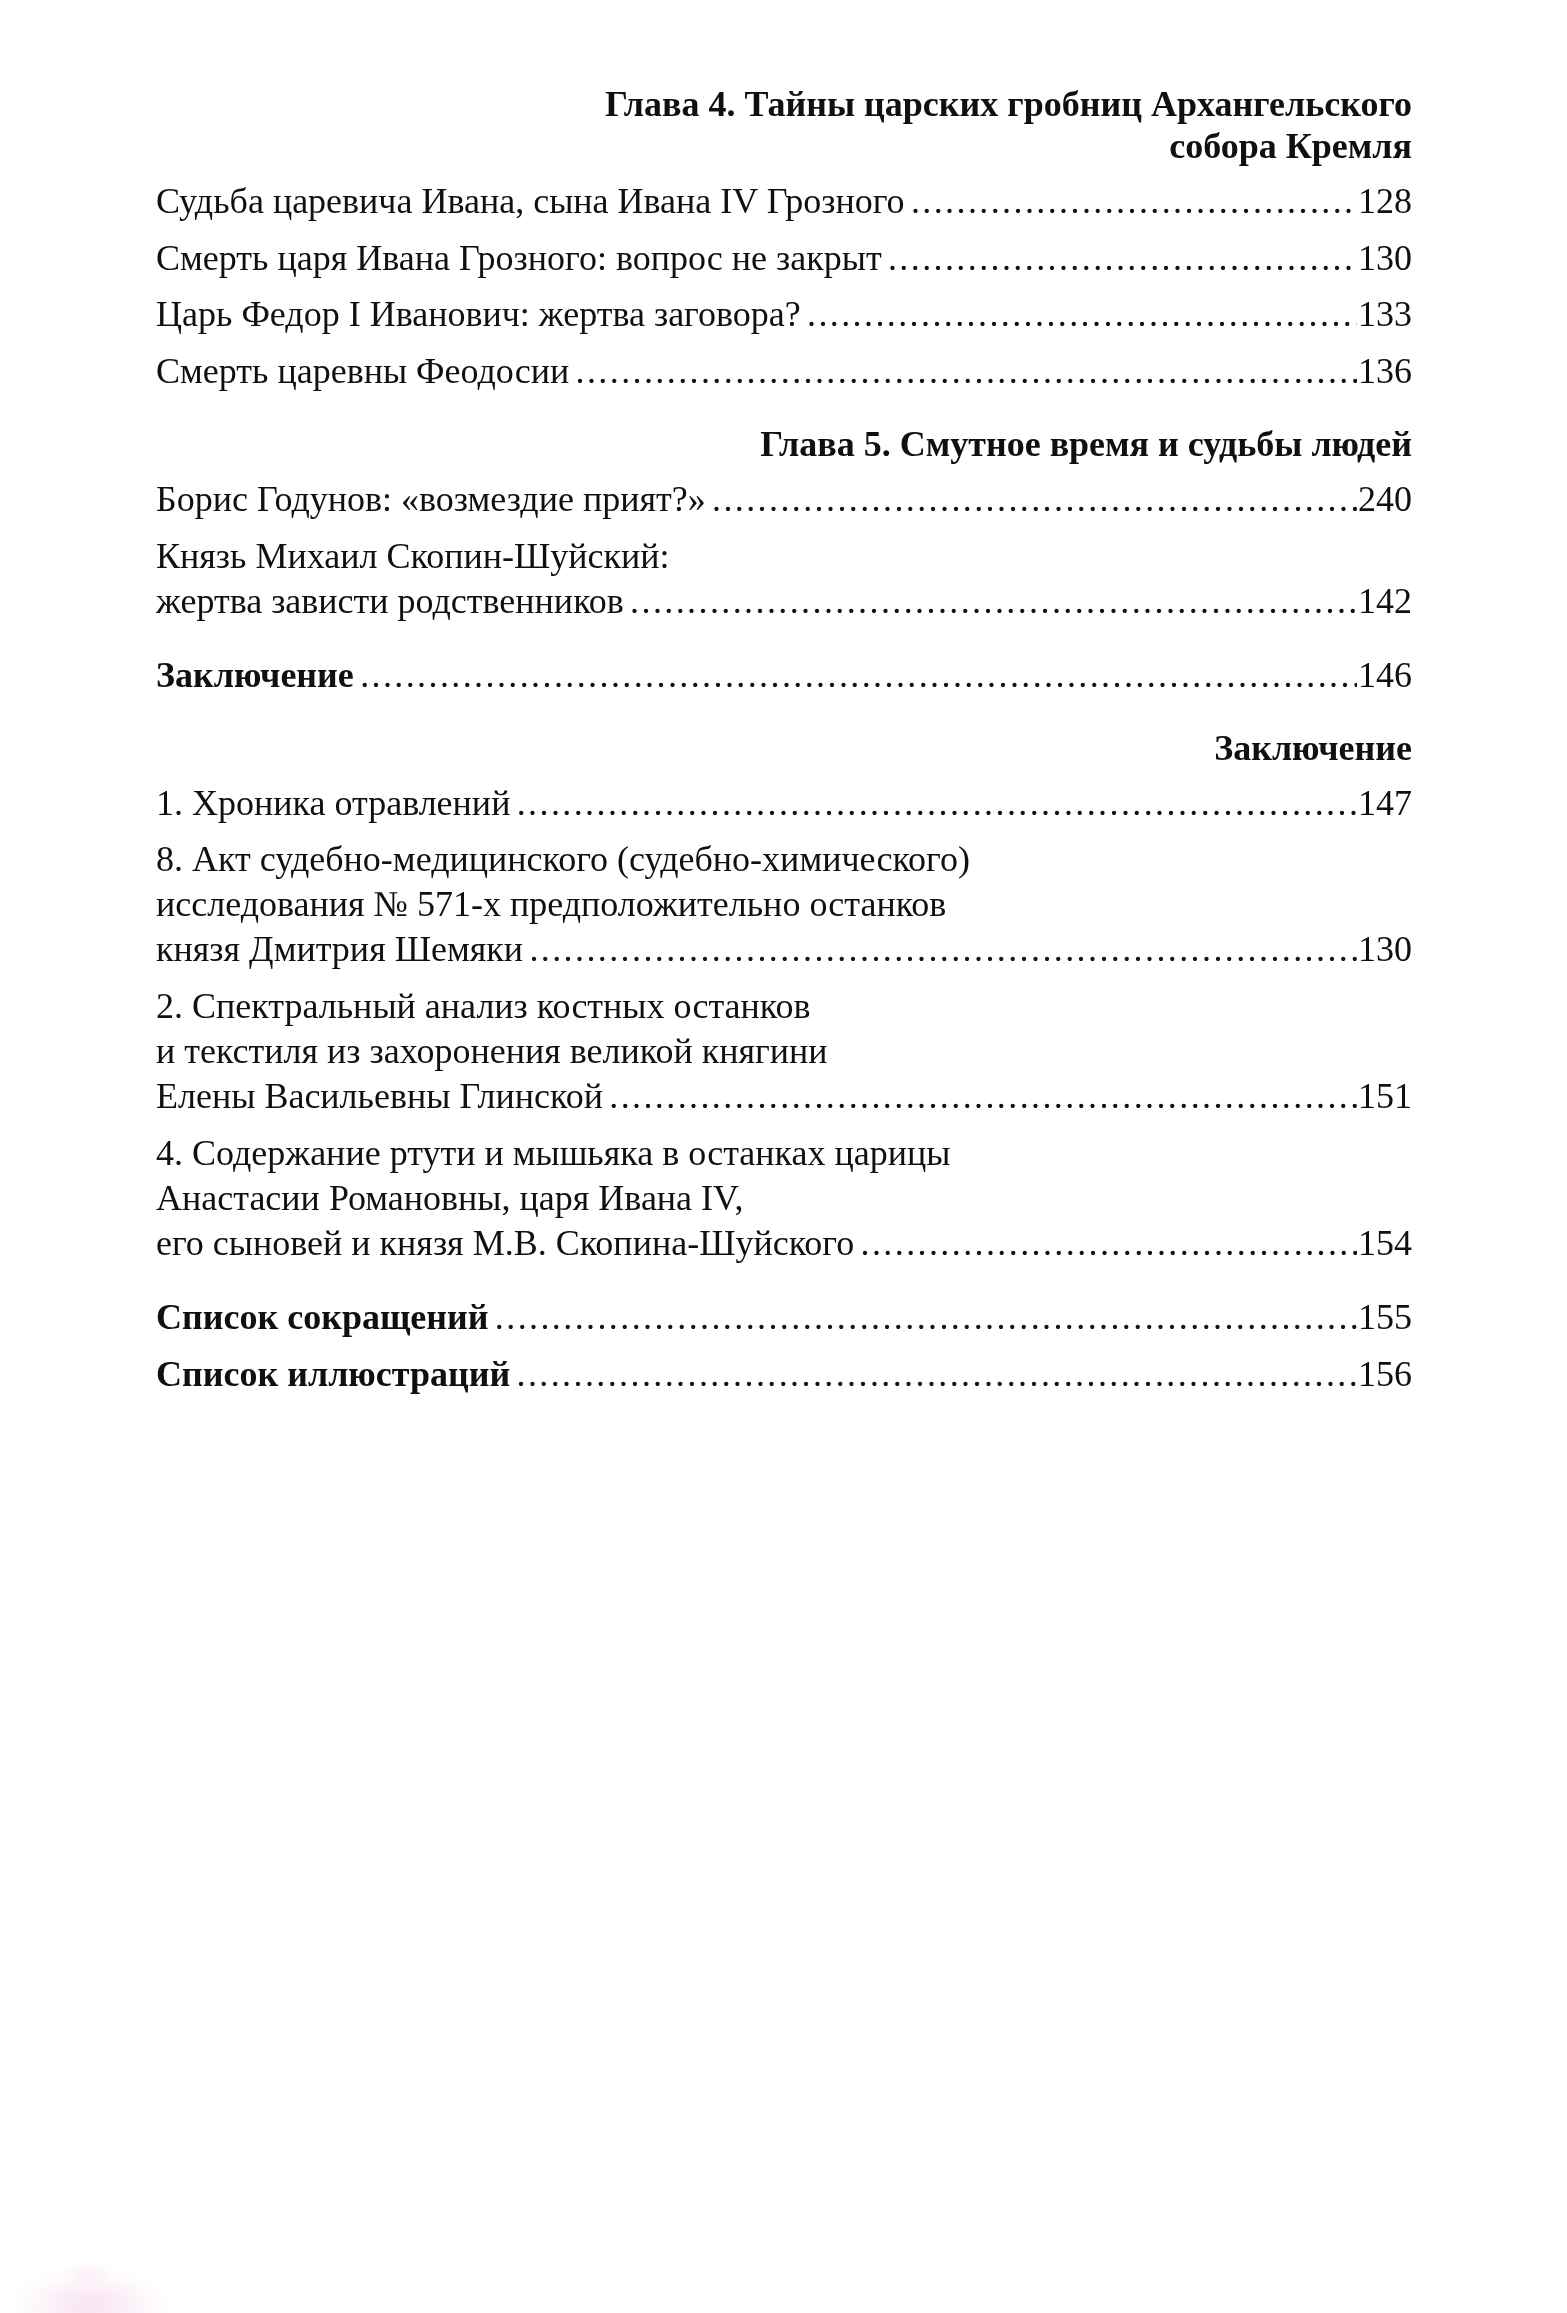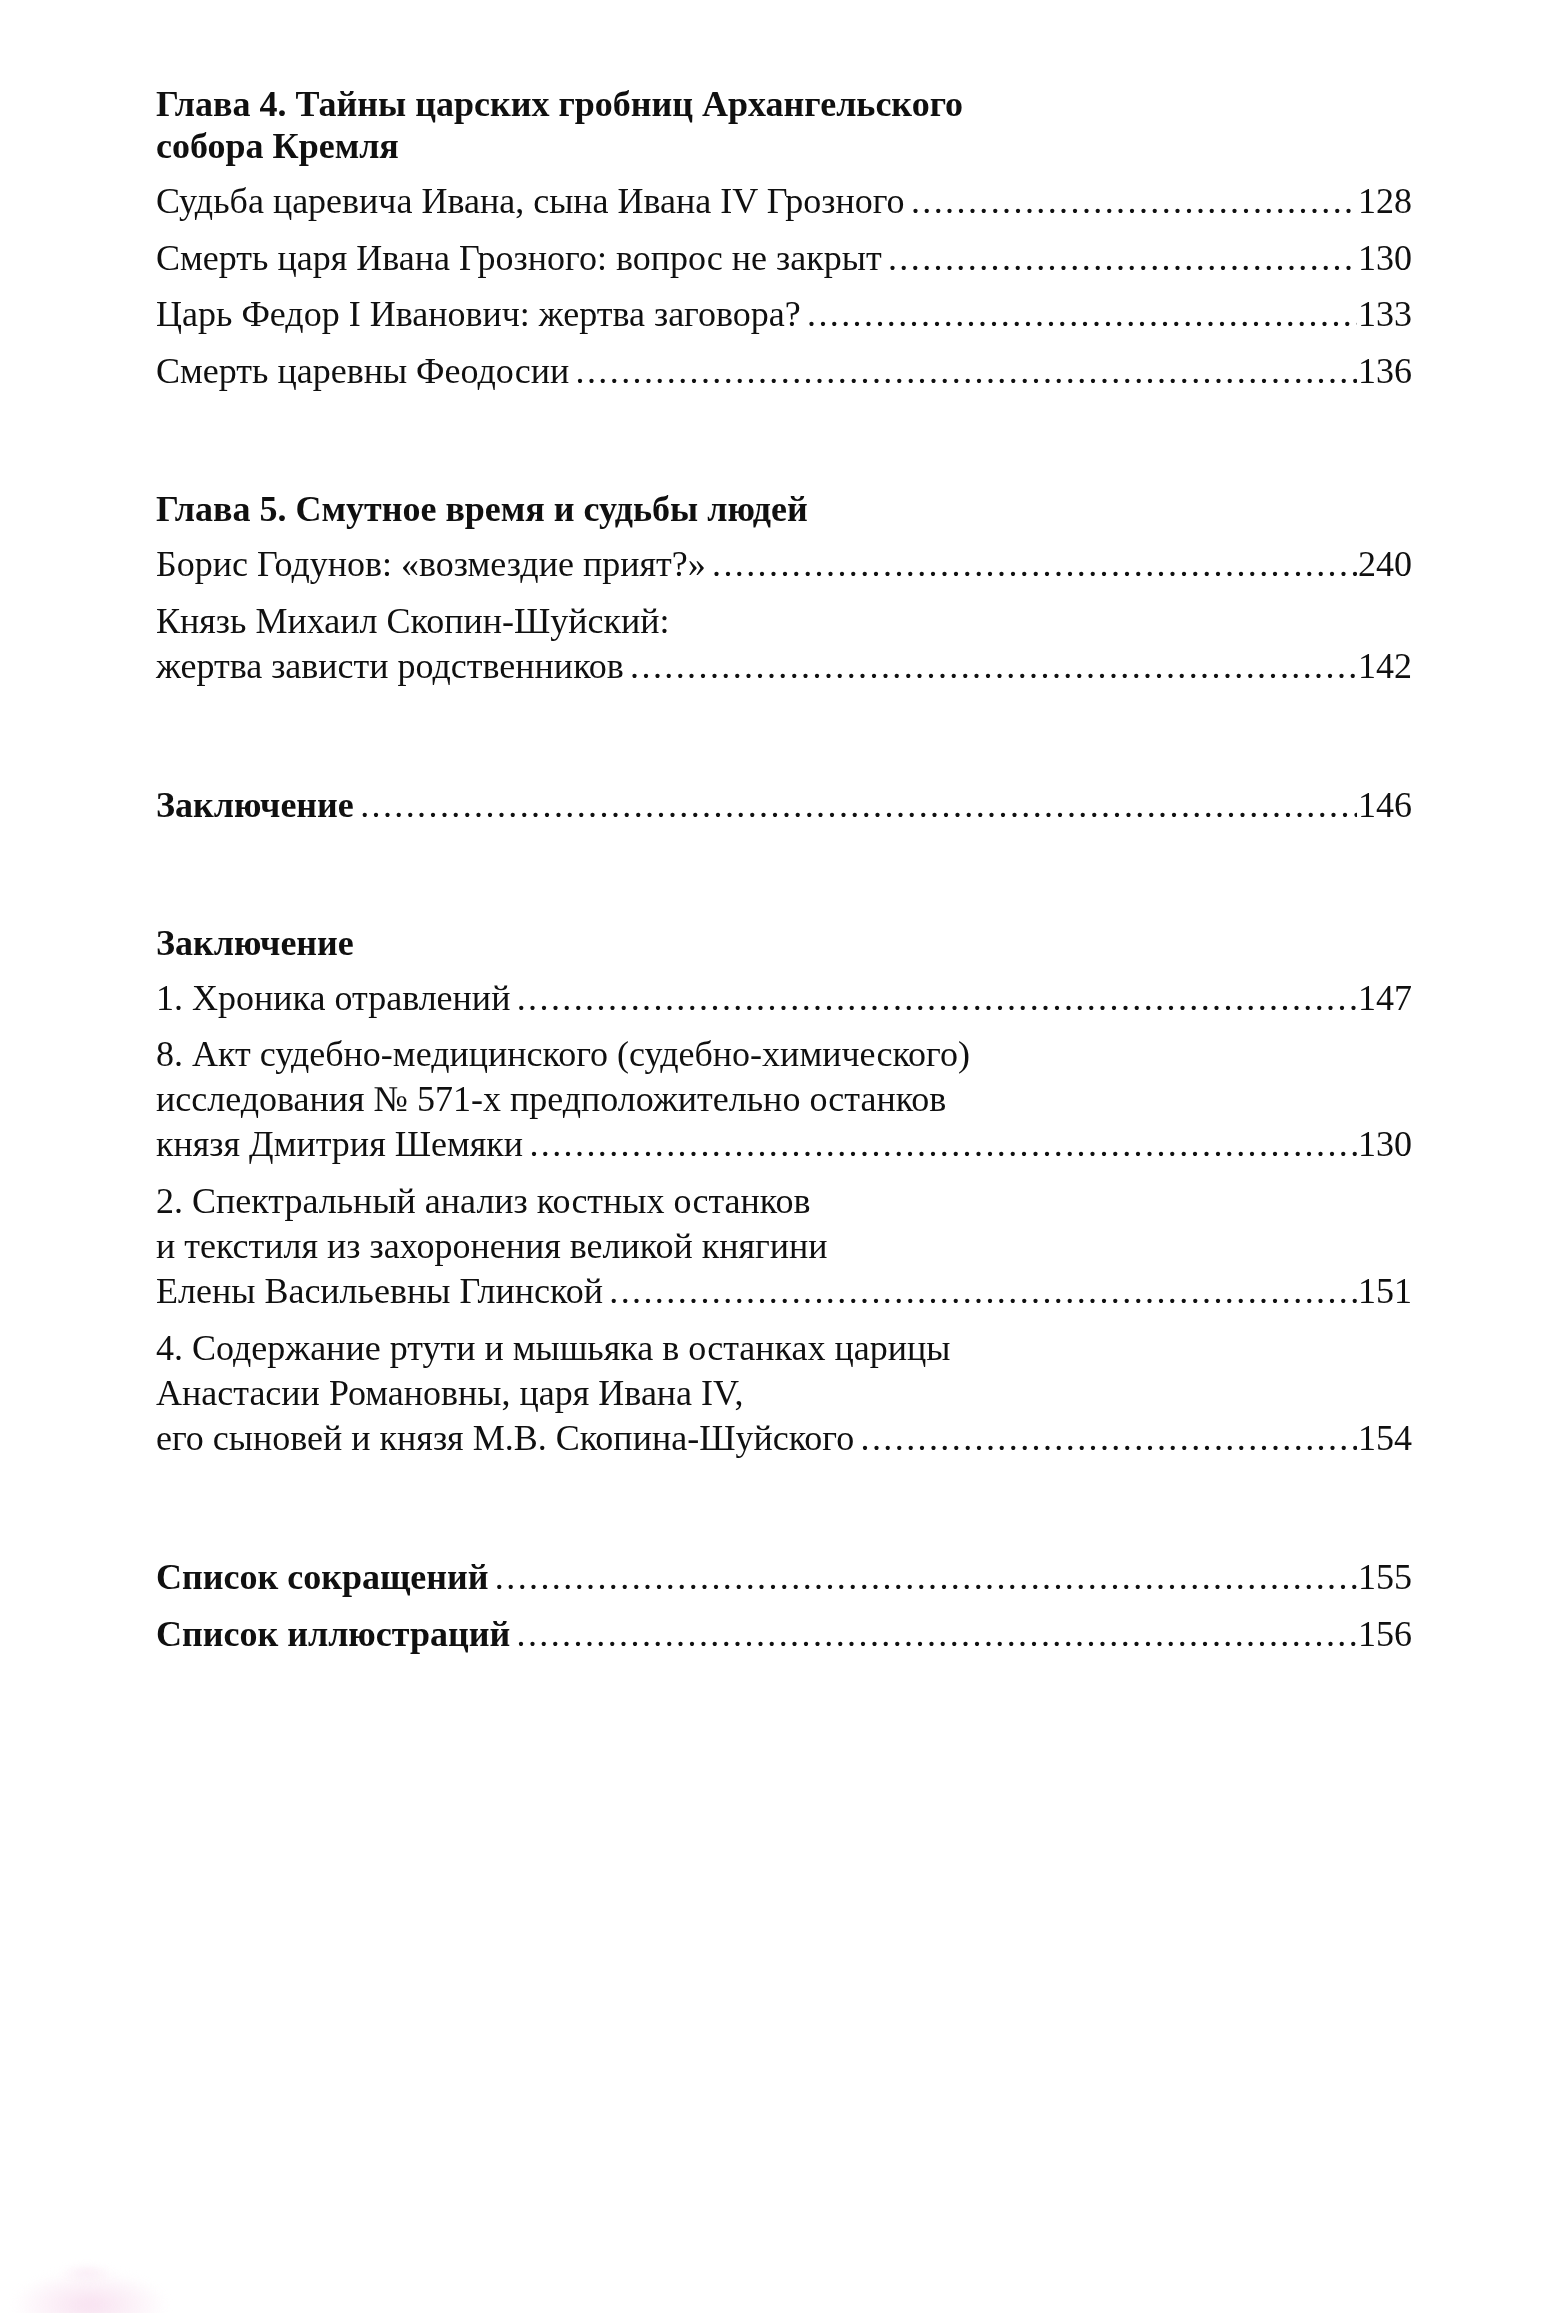--- a/index.html
+++ b/index.html
@@ -19,33 +19,34 @@
   .page {
     position: relative;
     width: 1568px;
     height: 2313px;
     overflow: hidden;
     background: var(--bg);
   }
   .toc {
     padding: 83px 156px 0 156px;
   }
-  .toc-section { margin-top: 94px; }
+  .toc-section { margin-top: 29px; }
   .toc-section:first-child { margin-top: 0; }
 
   .row {
     display: flex;
     align-items: baseline;
     font-size: 36px;
     line-height: 45px;
     white-space: nowrap;
   }
   .row.h {
     font-weight: 700;
     line-height: 42px;
+    justify-content: flex-end;
   }
   .row.entry-start { margin-top: 11.8px; }
   .toc-section > .row:first-child { margin-top: 0; }
   .row.bold .text { font-weight: 700; }
 
   .text { white-space: nowrap; }
 
   .leader {
     flex: 1 1 auto;
     overflow: hidden;

